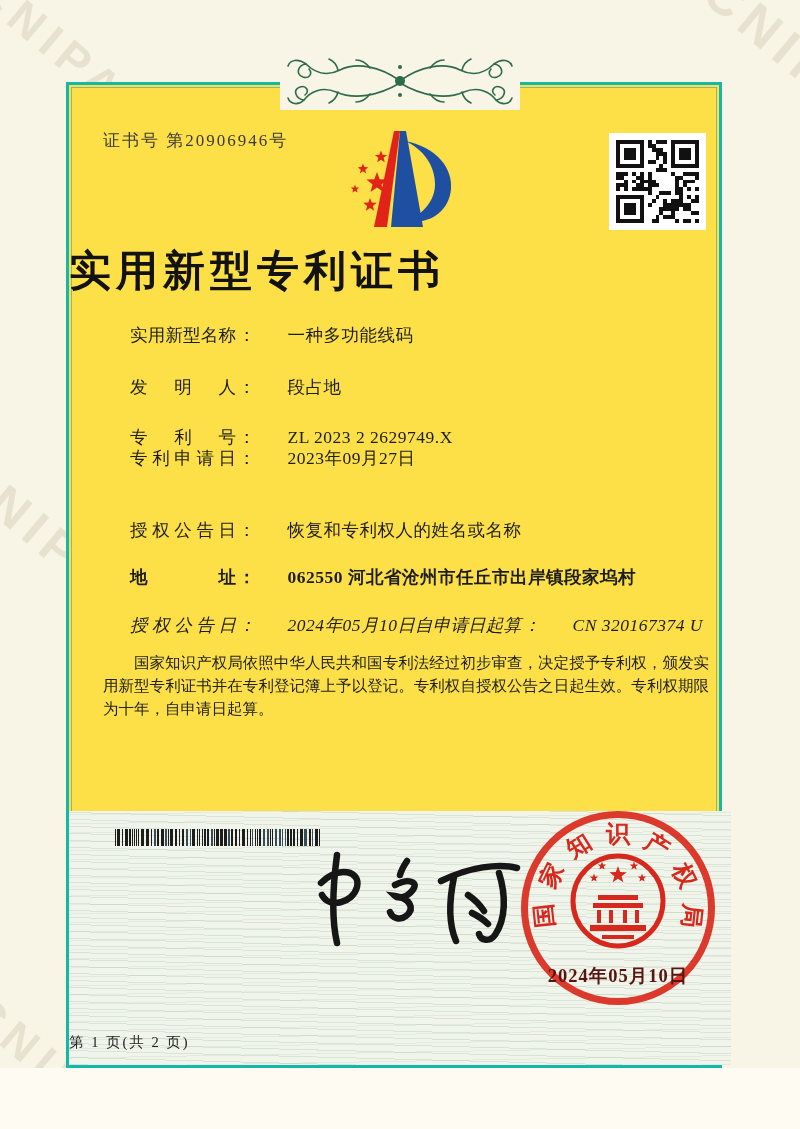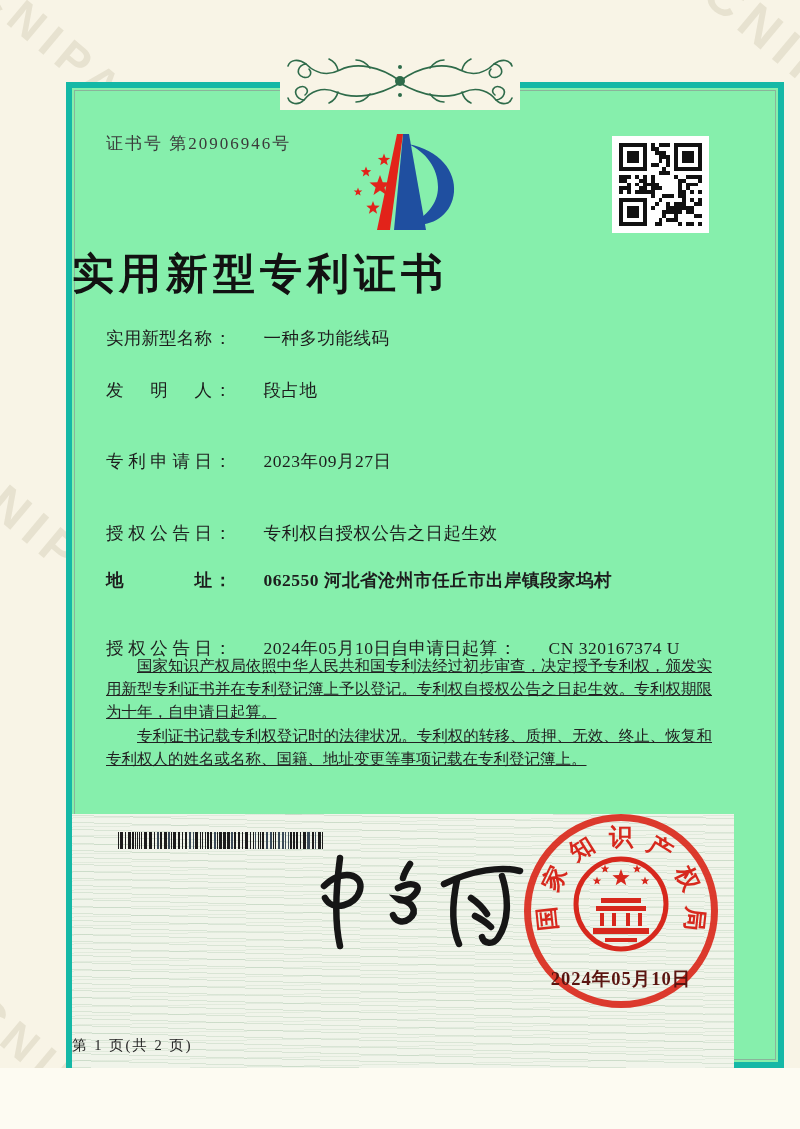--- a/index.html
+++ b/index.html
@@ -5,50 +5,50 @@
   * { margin:0; padding:0; box-sizing:border-box; }
   body { background:#e8e8e8; font-family:"Liberation Serif", serif; }
   .page { position:relative; width:800px; height:1129px; background:#f8f4e6; overflow:hidden; }
 
   
   .wm { position:absolute; font-family:"Liberation Sans", sans-serif; font-weight:bold;
         font-size:46px; letter-spacing:8px; color:rgba(164,154,122,0.20);
         transform:rotate(40deg); white-space:nowrap; pointer-events:none; }
 
   
-  .frame { position:absolute; left:66px; top:82px; width:718px; height:986px;
-           background:#86efac; border:6px solid #14b8a6; }
+  .frame { position:absolute; left:66px; top:82px; width:656px; height:986px;
+           background:#fde047; border:3px solid #14b8a6; }
   .frame-inner { position:absolute; inset:2px; border:1px solid #8ab49a; pointer-events:none; }
 
   
   .guilloche { position:absolute; left:0; top:726px; width:662px; height:254px;
     background:
       repeating-linear-gradient(1.5deg, rgba(120,165,125,0.20) 0 1px, transparent 1px 7px),
       repeating-linear-gradient(-1deg, rgba(120,165,125,0.12) 0 1px, transparent 1px 9px),
       #f0f4ea; }
 
   .cert-no { position:absolute; left:34px; top:44px; font-size:17px; letter-spacing:2px; color:#3a3a3a; }
 
   .logo { position:absolute; left:272px; top:42px; width:124px; height:108px; }
 
   .qr-box { position:absolute; left:540px; top:48px; width:97px; height:97px; background:#fff; padding:7px; }
   .qr-box svg { width:83px; height:83px; display:block; }
 
   .title { position:absolute; left:0; right:0; top:158px; text-align:left;
            font-size:42px; font-weight:bold; letter-spacing:5px; color:#121212; }
 
   .row { position:absolute; left:34px; font-size:17.5px; color:#1d1d1d; white-space:nowrap; }
-  .row .lab { display:inline-block; width:106px; text-align:justify; text-align-last:justify; }
+  .row .lab { display:inline-block; width:106px; text-align:justify; text-align-last:justify;margin-left:27px; }
   .row .colon { display:inline-block; margin:0 8px 0 2px; }
   .row .val { letter-spacing:0.5px;margin-left:24px; }
   .grant { position:absolute; left:285px; top:0; }
 
   .paras { position:absolute; left:34px; top:566px; width:606px; font-size:15.5px;
            line-height:23px; color:#222; text-align:justify; }
-  .paras p { text-indent:2em; margin-bottom:1px;text-decoration:underline; }
+  .paras p { text-indent:2em; margin-bottom:1px; }
 
   .barcode { position:absolute; left:46px; top:744px; width:208px; height:17px; }
 
   .signer { position:absolute; left:46px; top:798px; font-family:"Liberation Sans", sans-serif;
             font-weight:bold; font-size:18px; color:#111; line-height:36px; }
   .signature { position:absolute; left:222px; top:756px; width:250px; height:125px; }
 
   
   .seal { position:absolute; left:452px; top:726px; width:194px; height:194px; }
   .seal-ring { position:absolute; inset:0; border:7px solid rgba(218,41,28,0.92); border-radius:50%; }
@@ -227,39 +227,41 @@
     </div>
 
     <div class="title">实用新型专利证书</div>
 
     <div class="row" style="top:238px;">
       <span class="lab">实用新型名称</span><span class="colon">：</span><span class="val">一种多功能线码</span>
     </div>
     <div class="row" style="top:290px;">
       <span class="lab">发明人</span><span class="colon">：</span><span class="val">段占地</span>
     </div>
+    <div class="row" style="top:340px;">
+      <span class="lab">专利号</span><span class="colon">：</span><span class="val">ZL 2023 2 2629749.X</span>
+    </div>
     <div class="row" style="top:361px;">
       <span class="lab">专利申请日</span><span class="colon">：</span><span class="val">2023年09月27日</span>
     </div>
     <div class="row" style="top:433px;">
-      <span class="lab">授权公告日</span><span class="colon">：</span><span class="val">专利权自授权公告之日起生效</span>
+      <span class="lab">授权公告日</span><span class="colon">：</span><span class="val">恢复和专利权人的姓名或名称</span>
     </div>
     <div class="row" style="top:480px;font-weight:bold;">
       <span class="lab">地址</span><span class="colon">：</span><span class="val">062550 河北省沧州市任丘市出岸镇段家坞村</span>
     </div>
-    <div class="row" style="top:548px;">
+    <div class="row" style="top:528px;font-style:italic;">
       <span class="lab">授权公告日</span><span class="colon">：</span><span class="val">2024年05月10日</span>
       <span class="grant">
         <span class="lab">自申请日起算</span><span class="colon">：</span><span class="val">CN 320167374 U</span>
       </span>
     </div>
 
     <div class="paras">
       <p>国家知识产权局依照中华人民共和国专利法经过初步审查，决定授予专利权，颁发实用新型专利证书并在专利登记簿上予以登记。专利权自授权公告之日起生效。专利权期限为十年，自申请日起算。</p>
-      <p>专利证书记载专利权登记时的法律状况。专利权的转移、质押、无效、终止、恢复和专利权人的姓名或名称、国籍、地址变更等事项记载在专利登记簿上。</p>
     </div>
 
     <div class="barcode">
       <svg id="barcode-svg" viewBox="0 0 208 17" width="208" height="17" preserveAspectRatio="none">
           <rect x="0" y="0" width="1" height="17" fill="#1c1c1c"></rect>
           <rect x="2" y="0" width="3" height="17" fill="#1c1c1c"></rect>
           <rect x="7" y="0" width="1" height="17" fill="#1c1c1c"></rect>
           <rect x="10" y="0" width="3" height="17" fill="#1c1c1c"></rect>
           <rect x="14" y="0" width="2" height="17" fill="#1c1c1c"></rect>
           <rect x="17" y="0" width="1" height="17" fill="#1c1c1c"></rect>

